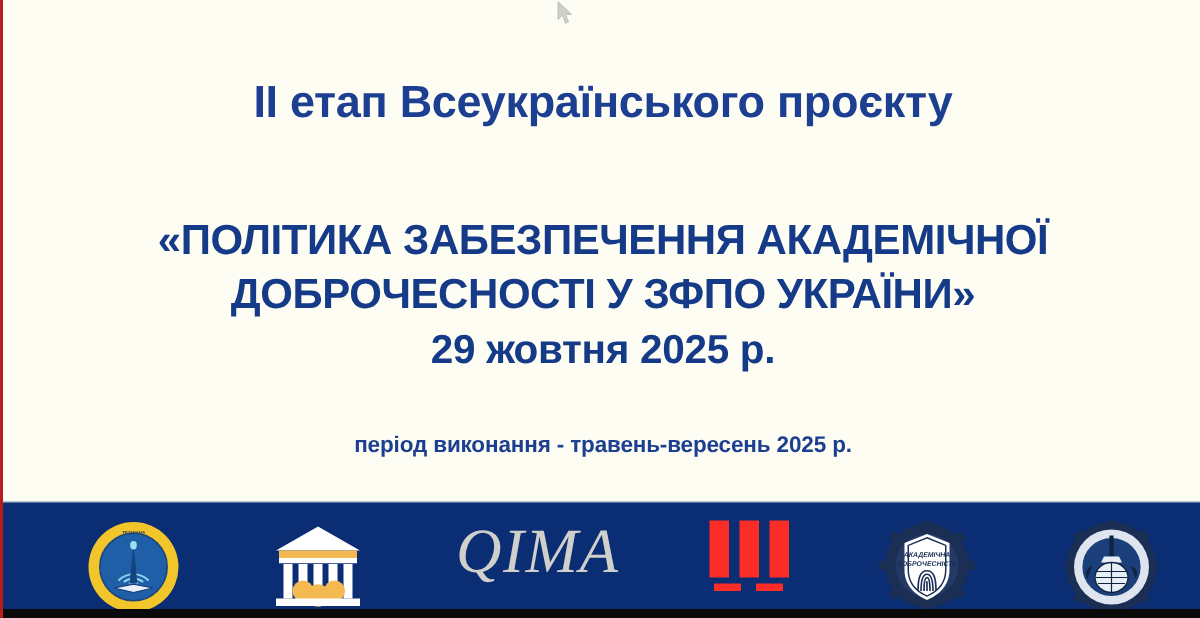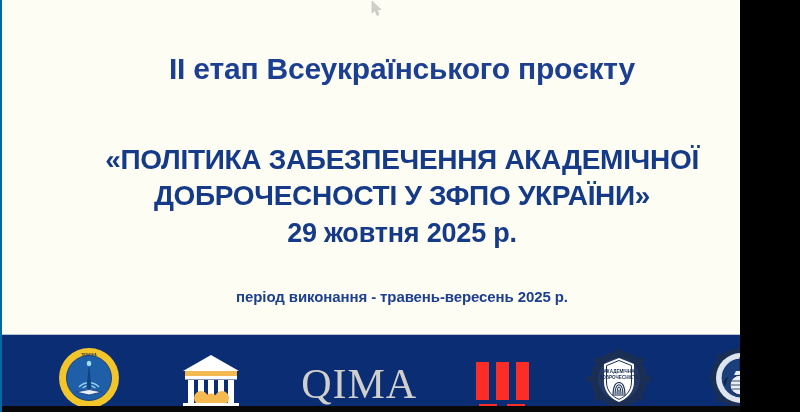--- a/index.html
+++ b/index.html
@@ -10,25 +10,25 @@
   }
   body {
     width: 800px;
     height: 412px;
     overflow: hidden;
     font-family: "Liberation Sans", sans-serif;
   }
 
   .slide {
     position: relative;
-    width: 740px;
+    width: 800px;
     height: 412px;
     background: #fdfdf3;
     box-sizing: border-box;
-    border-left: 2px solid #0369a1;
+    border-left: 2px solid #b91c1c;
     overflow: hidden;
   }
 
   
   .cursor {
     position: absolute;
     left: 369px;
     top: 1px;
     width: 12px;
     height: 16px;
@@ -113,22 +113,23 @@
     background: #090909;
     z-index: 6;
   }
   .logo-row {
     position: absolute;
     left: 56px;
     right: 30px;
     top: 12px;
     height: 62px;
     display: flex;
-    align-items: flex-end;
+    align-items: flex-start;
     justify-content: space-between;
+    font-style: italic;
   }
   .logo {
     position: relative;
     flex: 0 0 auto;
     display: flex;
     align-items: center;
     justify-content: center;
   }
 
   

